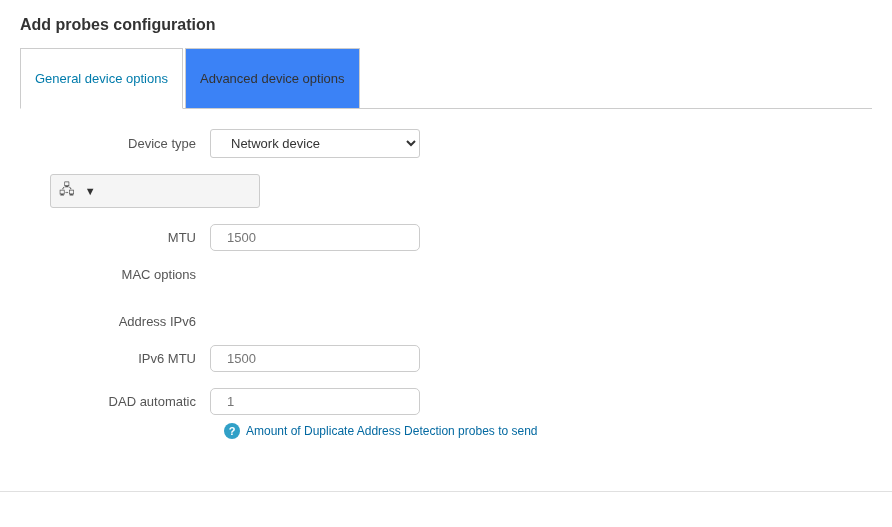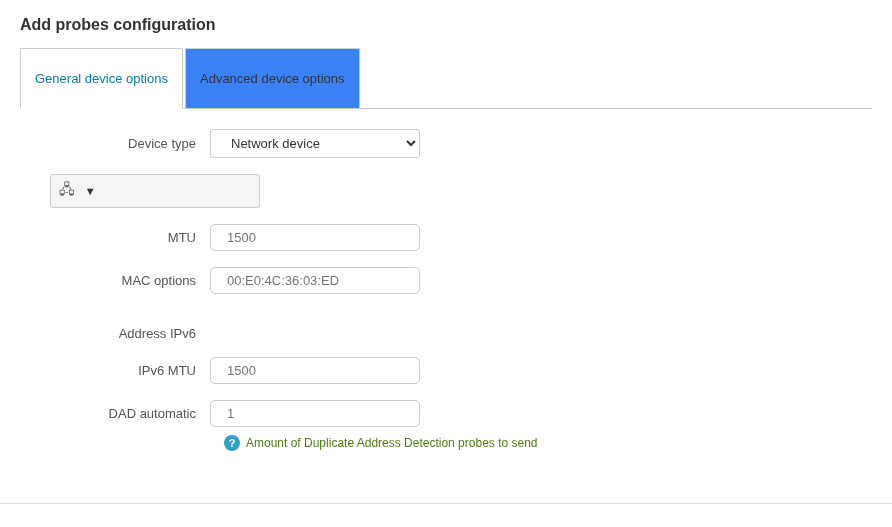--- a/index.html
+++ b/index.html
@@ -124,21 +124,21 @@
       display: inline-flex;
       align-items: center;
       justify-content: center;
       font-size: 11px;
       font-weight: bold;
       margin-right: 6px;
       flex-shrink: 0;
     }
     .help-text {
       font-size: 12px;
-      color: #4d7c0f;
+      color: #0369a1;
     }
     .footer {
       display: flex;
       justify-content: flex-end;
       align-items: center;
       padding: 14px 20px;
       border-top: 1px solid #e0e0e0;
       margin-top: 20px;
       gap: 10px;
     }
@@ -177,21 +177,20 @@
       </div>
     </div>
 
     <div class="form-row">
       <label class="form-label">MTU</label>
       <input class="form-input" type="text" placeholder="1500" style="">
     </div>
 
     <div class="form-row">
       <label class="form-label">MAC options</label>
-      <input class="form-input" type="text" placeholder="00:E0:4C:36:03:ED" style="">
     </div>
 
     <div class="form-row">
     </div>
 
     <div class="form-row">
       <label class="form-label">Address IPv6</label>
     </div>
 
     <div class="form-row">

